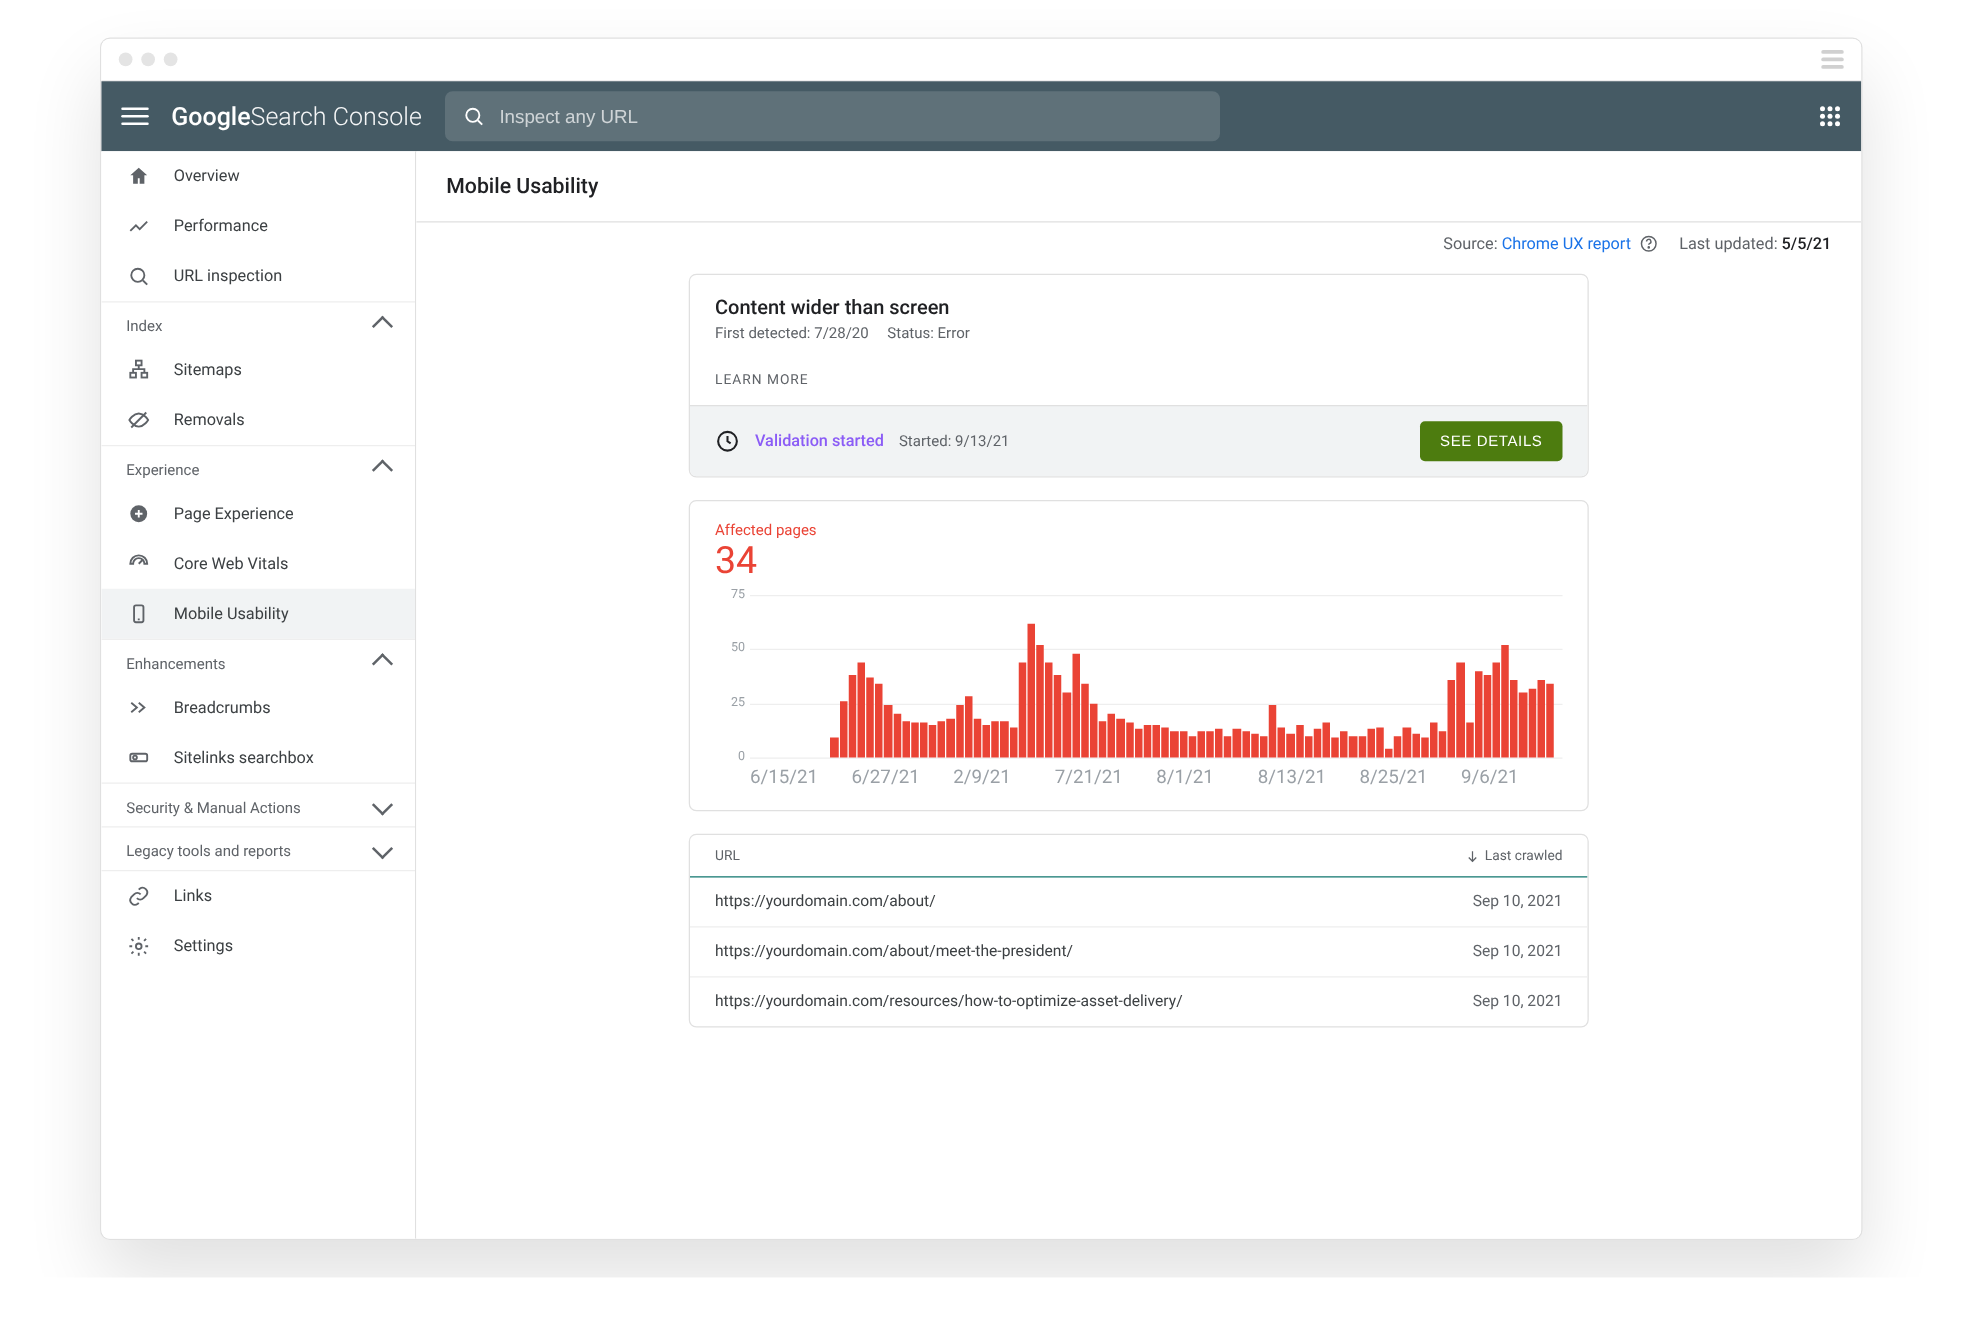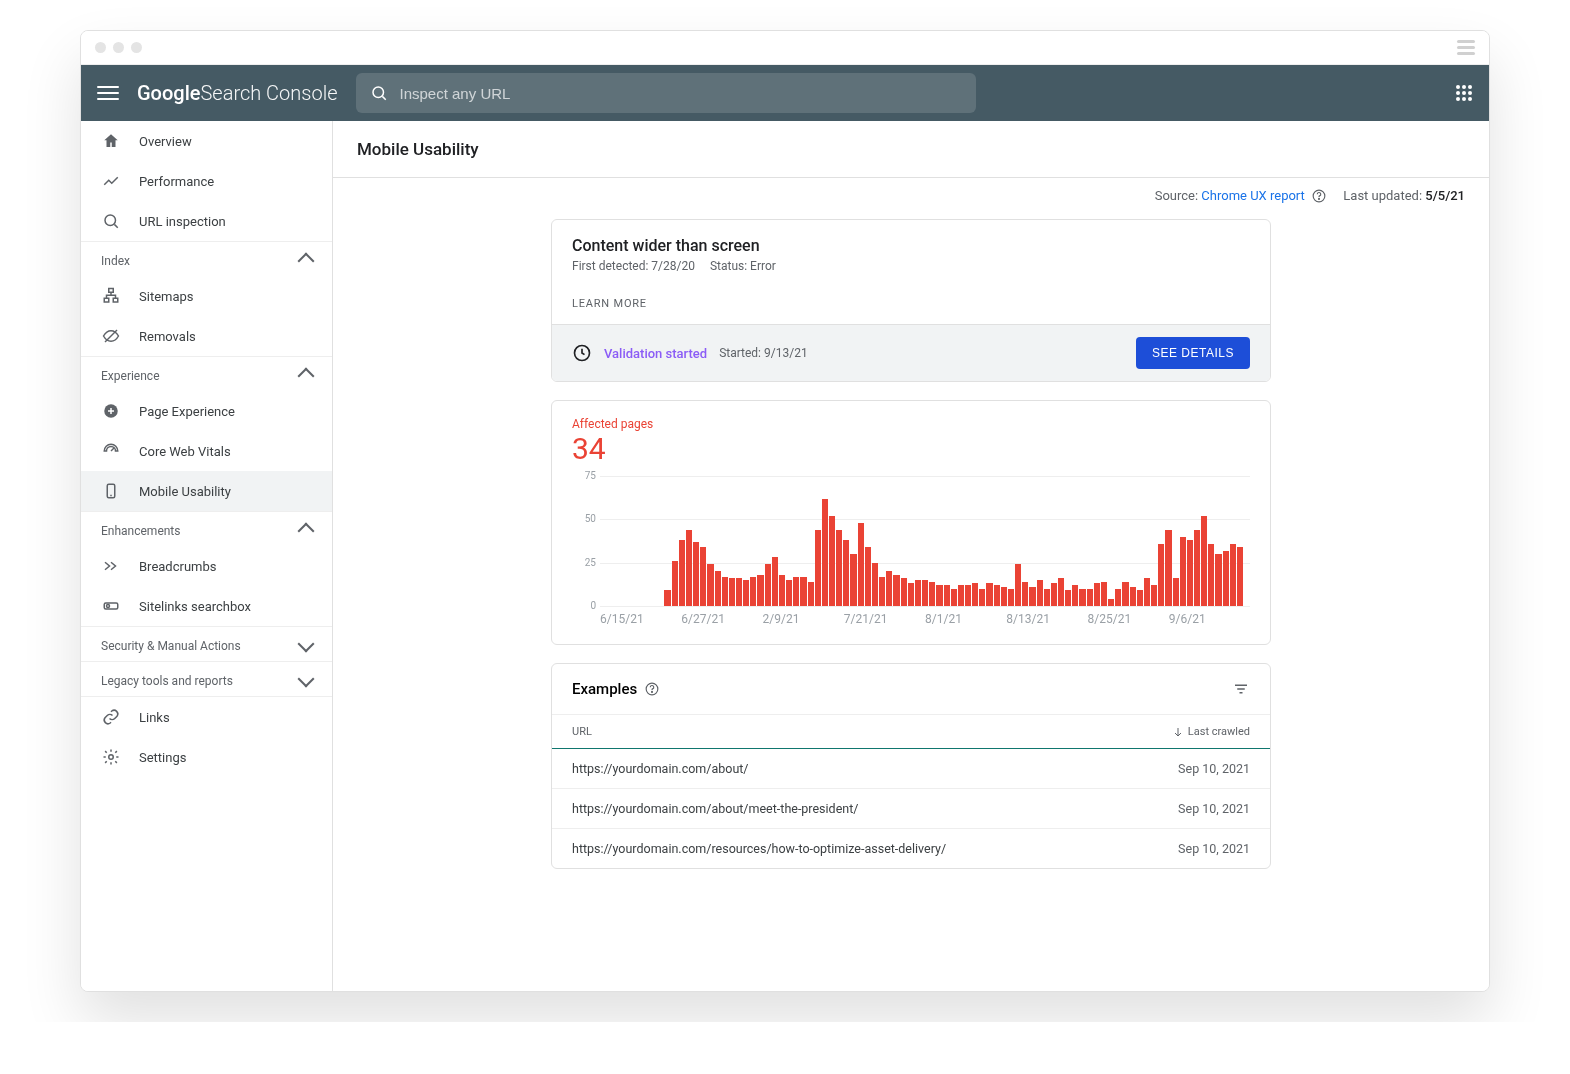--- a/index.html
+++ b/index.html
@@ -35,31 +35,31 @@
   .infobar a { color:#1a73e8; text-decoration:none; }
   .infobar b { color:#202124; font-weight:500; }
   .content { max-width: 740px; margin: 0 auto; padding: 0 10px 30px; }
   .card { border:1px solid #e0e0e0; border-radius:6px; margin-bottom:18px; background:#fff; overflow:hidden;}
   .card-h { padding:16px 20px 4px; }
   .card-h h3 { font-size:16px; font-weight:500; color:#202124; margin-bottom:4px;}
   .sub { font-size:12px; color:#5f6368; }
   .learn { padding: 20px 20px 14px; font-size:11px; letter-spacing:.8px; color:#5f6368; }
   .valbar { background:#f1f3f4; border-top:1px solid #e0e0e0; padding:12px 20px; display:flex; align-items:center; gap:12px; font-size:13px; }
   .valbar .lbl { font-weight:500; color:#8b5cf6; }
-  .btn { margin-left:auto; background:#1d4ed8; color:#fff; border:none; padding:9px 16px; font-size:12px; letter-spacing:.5px; border-radius:4px; cursor:pointer; }
+  .btn { margin-left:auto; background:#4d7c0f; color:#fff; border:none; padding:9px 16px; font-size:12px; letter-spacing:.5px; border-radius:4px; cursor:pointer; }
   .affected { padding:16px 20px 4px; }
   .affected .t { font-size:12px; color:#ea4335; }
   .affected .n { font-size:30px; color:#ea4335; font-weight:400; }
   .chartwrap { padding: 6px 20px 18px; }
   .chart-area { position:relative; height:130px; margin-left:28px; }
   .yaxis { position:absolute; left:-28px; width:24px; text-align:right; font-size:10px; color:#9aa0a6; }
   .gridline { position:absolute; left:0; right:0; border-top:1px solid #eee; }
   .bars { position:absolute; left:0; right:0; bottom:0; height:100%; display:flex; align-items:flex-end; gap:1px; }
   .bars span { flex:1; background:#ea4335; }
-  .xaxis { display:flex; margin-left:28px; margin-top:6px; font-size:12px; color:#9aa0a6; }
+  .xaxis { display:flex; margin-left:28px; margin-top:6px; font-size:15px; color:#9aa0a6; }
   .xaxis span { flex:1; }
   .exhead { padding:16px 20px; display:flex; align-items:center; gap:8px; border-bottom:1px solid #eee; }
   .exhead h3 { font-size:15px; font-weight:500; }
   .filtic { margin-left:auto; }
   .th { display:flex; padding:10px 20px; font-size:11px; color:#5f6368; border-bottom:1px solid #0f766e; }
   .th .r { margin-left:auto; display:flex; align-items:center; gap:4px; }
   .row { display:flex; padding:12px 20px; font-size:12.5px; color:#3c4043; border-bottom:1px solid #eee; cursor:pointer;}
   .row:last-child { border-bottom:none; }
   .row .r { margin-left:auto; color:#5f6368; }
   svg { display:block; }
@@ -401,35 +401,20 @@
                 <span>7/21/21</span>
                 <span>8/1/21</span>
                 <span>8/13/21</span>
                 <span>8/25/21</span>
                 <span>9/6/21</span>
               </div>
           </div>
         </div>
 
         <div class="card">
-          <div class="exhead">
-            <h3>Examples</h3>
-            <svg width="14" height="14" viewBox="0 0 24 24" fill="none" stroke="#5f6368" stroke-width="2">
-                <circle cx="12" cy="12" r="10"></circle>
-                <path d="M9 9a3 3 0 1 1 4 2.8c-.8.4-1 1-1 1.7"></path>
-                <circle cx="12" cy="17" r=".8" fill="#5f6368"></circle>
-              </svg>
-            <span class="filtic">
-                <svg width="18" height="18" viewBox="0 0 24 24" fill="#5f6368">
-                  <rect x="4" y="6" width="16" height="2"></rect>
-                  <rect x="7" y="11" width="10" height="2"></rect>
-                  <rect x="10" y="16" width="4" height="2"></rect>
-                </svg>
-              </span>
-          </div>
           <div class="th">
             <span>URL</span>
             <span class="r">
               <svg width="12" height="12" viewBox="0 0 24 24" fill="none" stroke="#5f6368" stroke-width="2">
                   <line x1="12" y1="4" x2="12" y2="20"></line>
                   <polyline points="6 14 12 20 18 14"></polyline>
                 </svg>
               <span>Last crawled</span>
             </span>
           </div>

